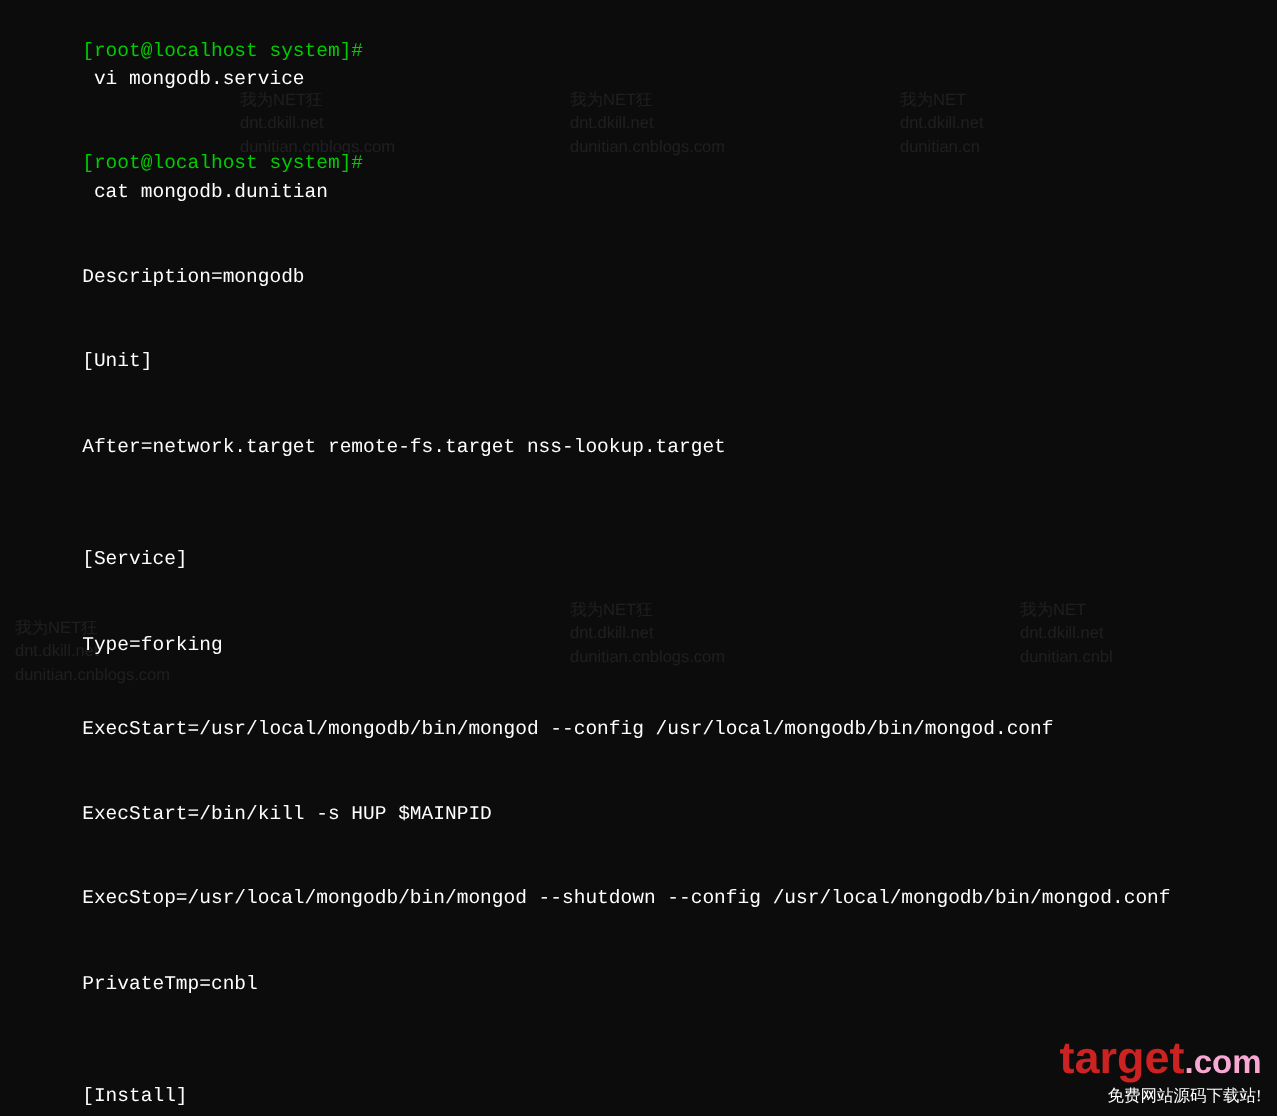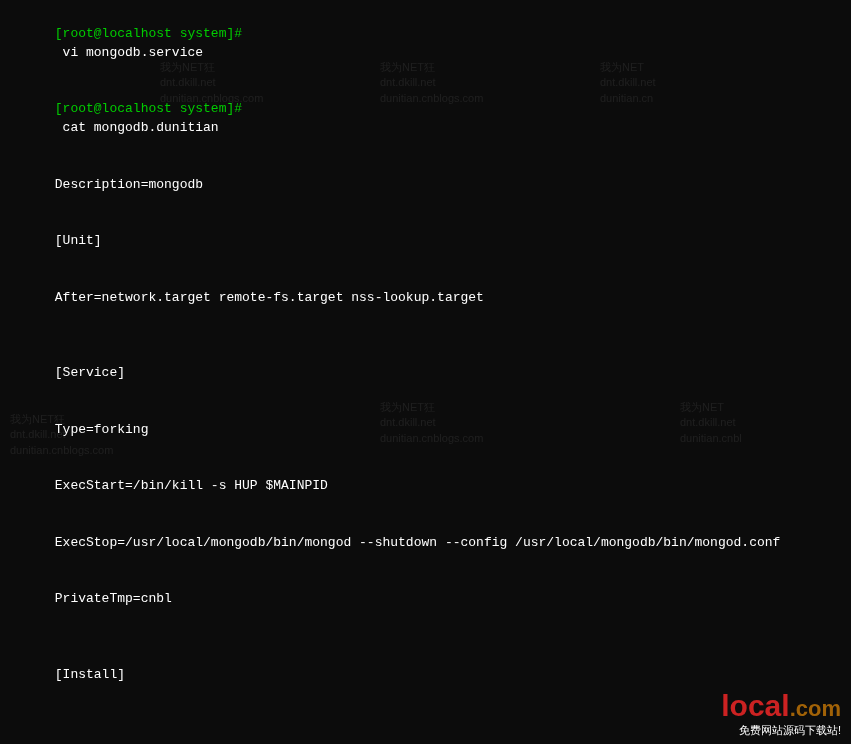--- a/index.html
+++ b/index.html
@@ -75,20 +75,23 @@
     <div class="line">&nbsp;</div>
 
     <div class="line">
       <span class="white">[Service]</span>
     </div>
 
     <div class="line">
       <span class="white">Type=forking</span>
     </div>
 
+    <div class="line">
+      <span class="white">ExecStart=/usr/local/mongodb/bin/mongod --config /usr/local/mongodb/bin/mongod.conf</span>
+    </div>
 
     <div class="line">
       <span class="white">ExecStart=/bin/kill -s HUP $MAINPID</span>
     </div>
 
     <div class="line">
       <span class="white">ExecStop=/usr/local/mongodb/bin/mongod --shutdown --config /usr/local/mongodb/bin/mongod.conf</span>
     </div>
 
     <div class="line">
@@ -117,18 +120,18 @@
 dunitian.cnblogs.com</div>
   <div class="watermark watermark-5">我为NET狂
 dnt.dkill.net
 dunitian.cnblogs.com</div>
   <div class="watermark watermark-6">我为NET
 dnt.dkill.net
 dunitian.cnbl</div>
 
   <div style="position:absolute; bottom:6px; right:10px; text-align:right;">
     <div>
-      <span style="color:#cc2222; font-size:30px; font-family:Arial,sans-serif; font-weight:bold;">local</span><span style="color:#a16207; font-size:22px; font-family:Arial,sans-serif; font-weight:bold;">.com</span>
+      <span style="color:#cc2222; font-size:30px; font-family:Arial,sans-serif; font-weight:bold;">target</span><span style="color:#f9a8d4; font-size:22px; font-family:Arial,sans-serif; font-weight:bold;">.com</span>
     </div>
-    <div style="color:#ffffff; font-size:11px; font-family:Liberation Sans, sans-serif;">免费网站源码下载站!</div>
+    <div style="color:#ffffff; font-size:11px; font-family:Liberation Serif, serif;">免费网站源码下载站!</div>
   </div>
 
 </div>
 
 </body></html>

